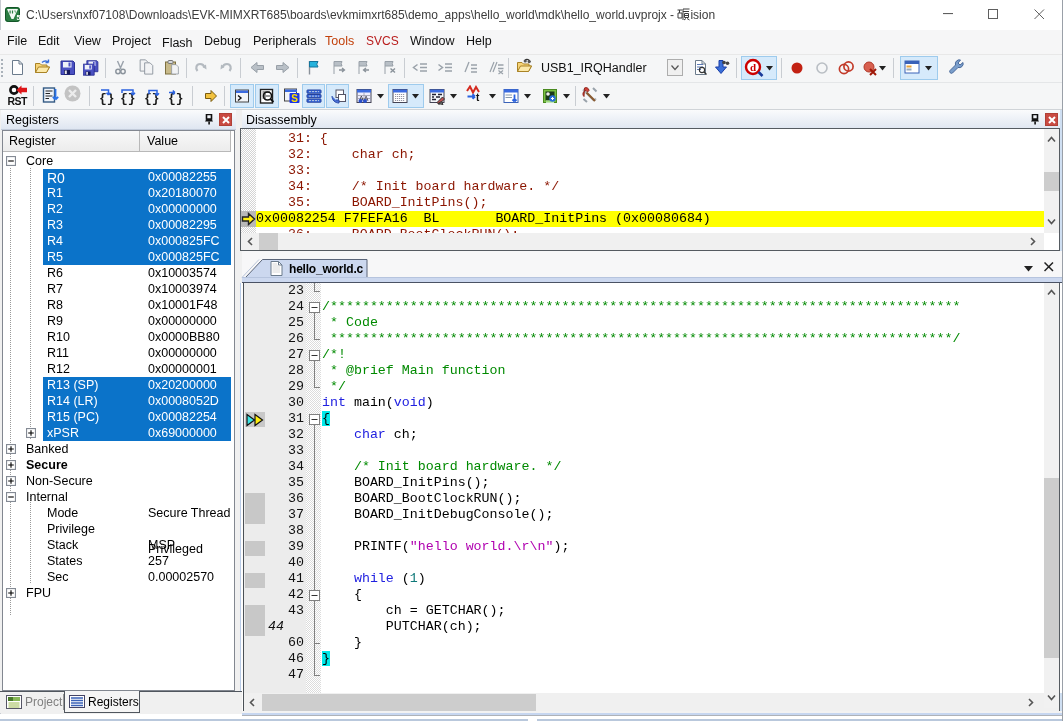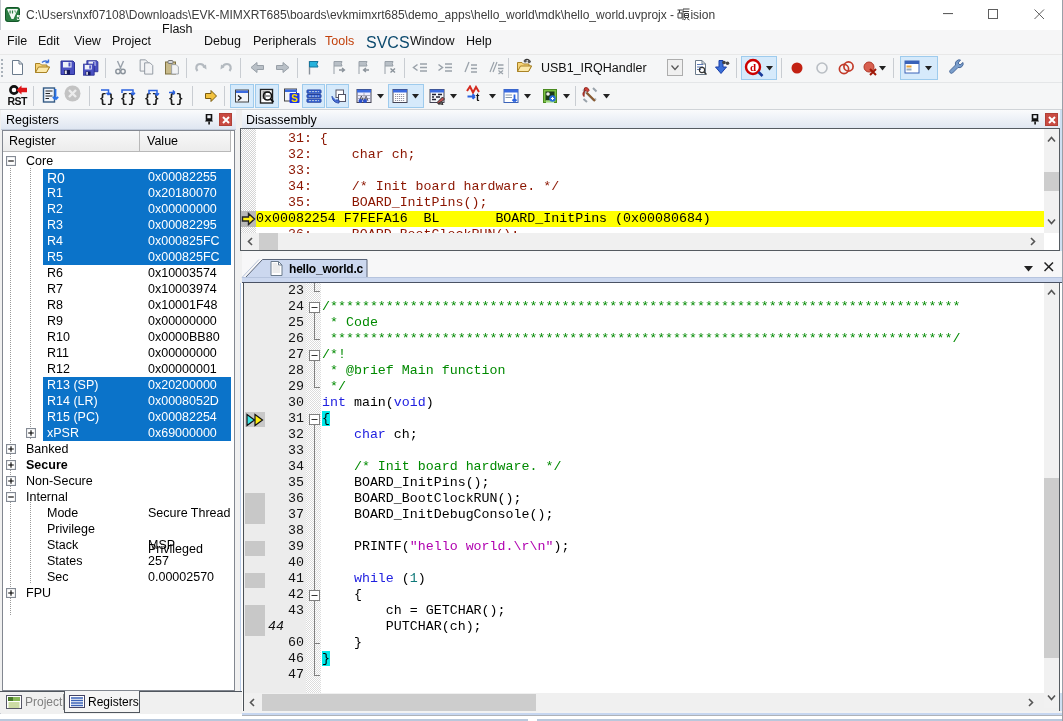--- a/index.html
+++ b/index.html
@@ -35,25 +35,25 @@
   </svg>
 <svg class="abs" style="left:1034px;top:9px;" width="11" height="11">
     <path d="M0.5 0.5 L10 10 M10 0.5 L0.5 10" stroke="#5f5f5f" stroke-width="1"></path>
   </svg>
 <div class="abs" style="left:0;top:0;width:1px;height:721px;background:#c8ccd2;"></div>
 <div class="abs" style="left:0;top:30px;width:1063px;height:24px;background:#f6f6f7;"></div>
 <div class="abs" style="left:7px;top:34px;font-size:12.5px;color:#101010;">File</div>
 <div class="abs" style="left:38px;top:34px;font-size:12.5px;color:#101010;">Edit</div>
 <div class="abs" style="left:74px;top:34px;font-size:12.5px;color:#101010;">View</div>
 <div class="abs" style="left:112px;top:34px;font-size:12.5px;color:#101010;">Project</div>
-<div class="abs" style="left:162px;top:22px;font-size:12.5px;color:#101010;">Flash</div>
+<div class="abs" style="left:162px;top:36px;font-size:12.5px;color:#101010;">Flash</div>
 <div class="abs" style="left:204px;top:34px;font-size:12.5px;color:#101010;">Debug</div>
 <div class="abs" style="left:253px;top:34px;font-size:12.5px;color:#101010;">Peripherals</div>
 <div class="abs" style="left:325px;top:34px;font-size:12.5px;color:#c2410c;">Tools</div>
-<div class="abs" style="left:366px;top:34px;font-size:16px;color:#0c4a6e;">SVCS</div>
+<div class="abs" style="left:366px;top:34px;font-size:12px;color:#b91c1c;">SVCS</div>
 <div class="abs" style="left:410px;top:34px;font-size:12.5px;color:#101010;">Window</div>
 <div class="abs" style="left:466px;top:34px;font-size:12.5px;color:#101010;">Help</div>
 <div class="abs" style="left:0;top:54px;width:1063px;height:28px;background:#f5f6f7;border-top:1px solid #e8e8e8;"></div>
 <div class="abs" style="left:1px;top:59px;width:3px;height:18px;background-image:repeating-linear-gradient(#aab2ba 0 2px, transparent 2px 4px);background-size:2px 100%;background-repeat:no-repeat;background-position:0 0;"></div>
 <div class="abs" style="left:1px;top:87px;width:3px;height:18px;background-image:repeating-linear-gradient(#aab2ba 0 2px, transparent 2px 4px);background-size:2px 100%;background-repeat:no-repeat;background-position:0 0;"></div>
 <div class="abs" style="left:105px;top:58px;width:1px;height:20px;background:#c9cdd2;"></div>
 <div class="abs" style="left:186px;top:58px;width:1px;height:20px;background:#c9cdd2;"></div>
 <div class="abs" style="left:240px;top:58px;width:1px;height:20px;background:#c9cdd2;"></div>
 <div class="abs" style="left:297px;top:58px;width:1px;height:20px;background:#c9cdd2;"></div>
 <div class="abs" style="left:404px;top:58px;width:1px;height:20px;background:#c9cdd2;"></div>

